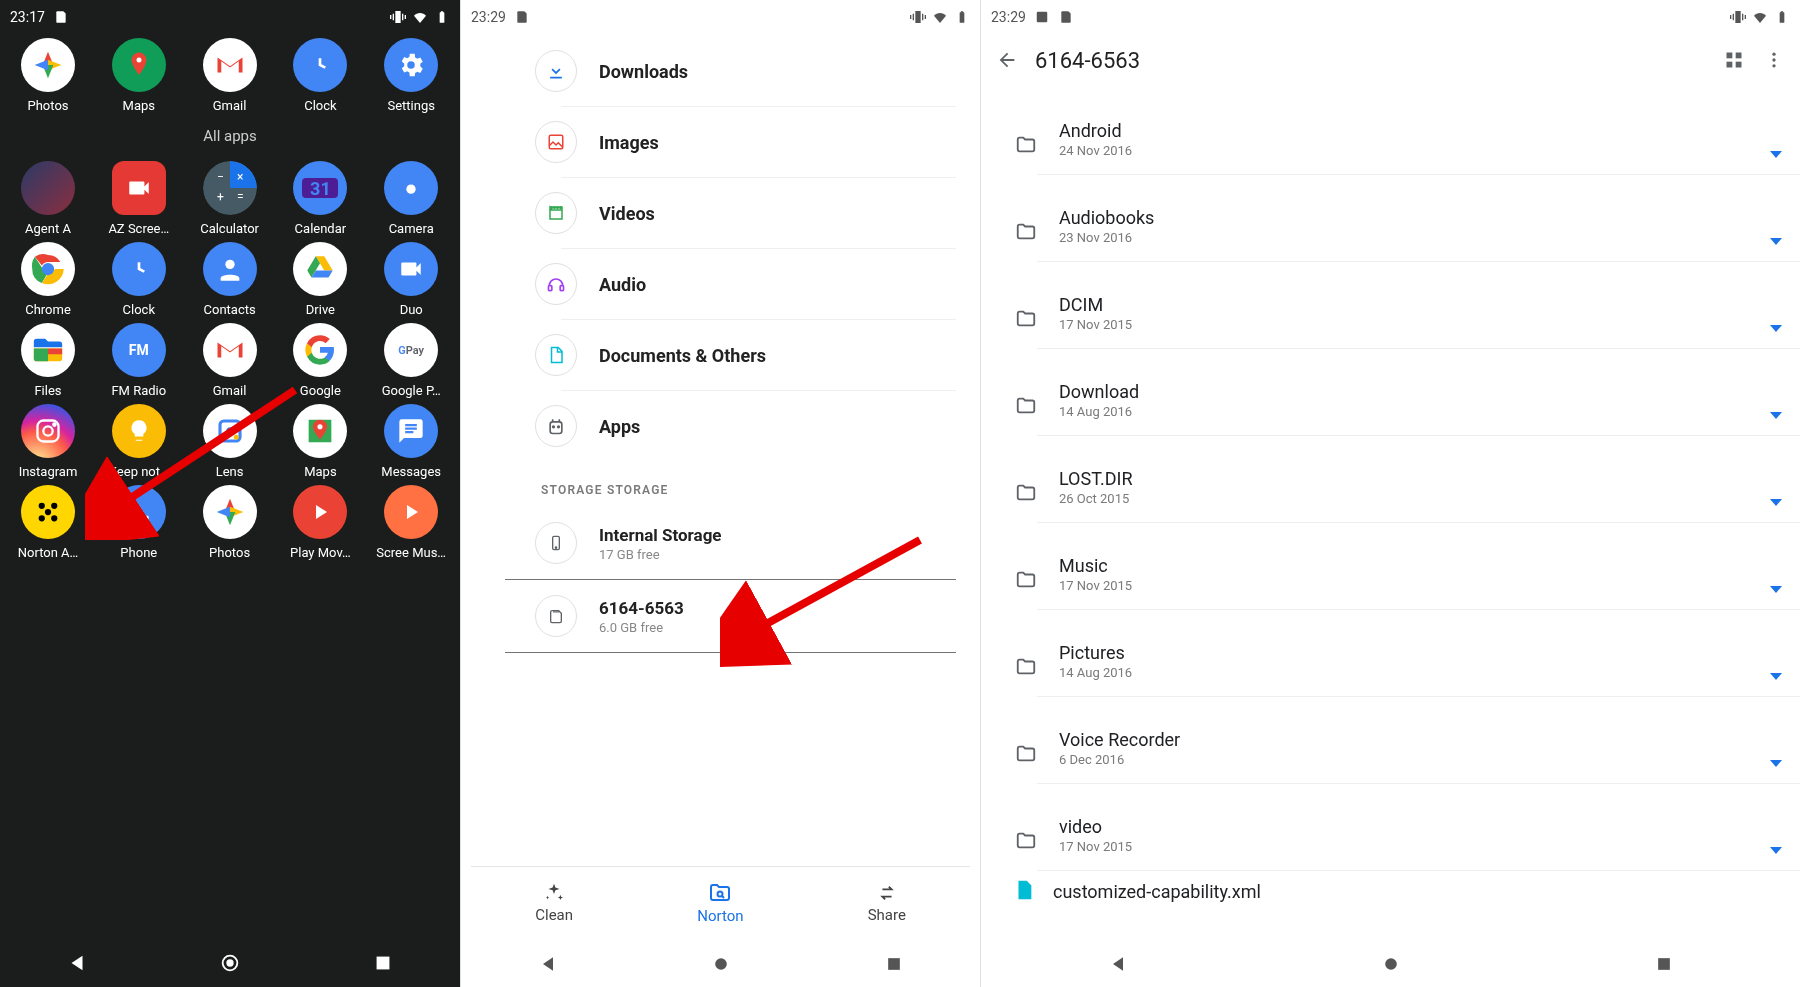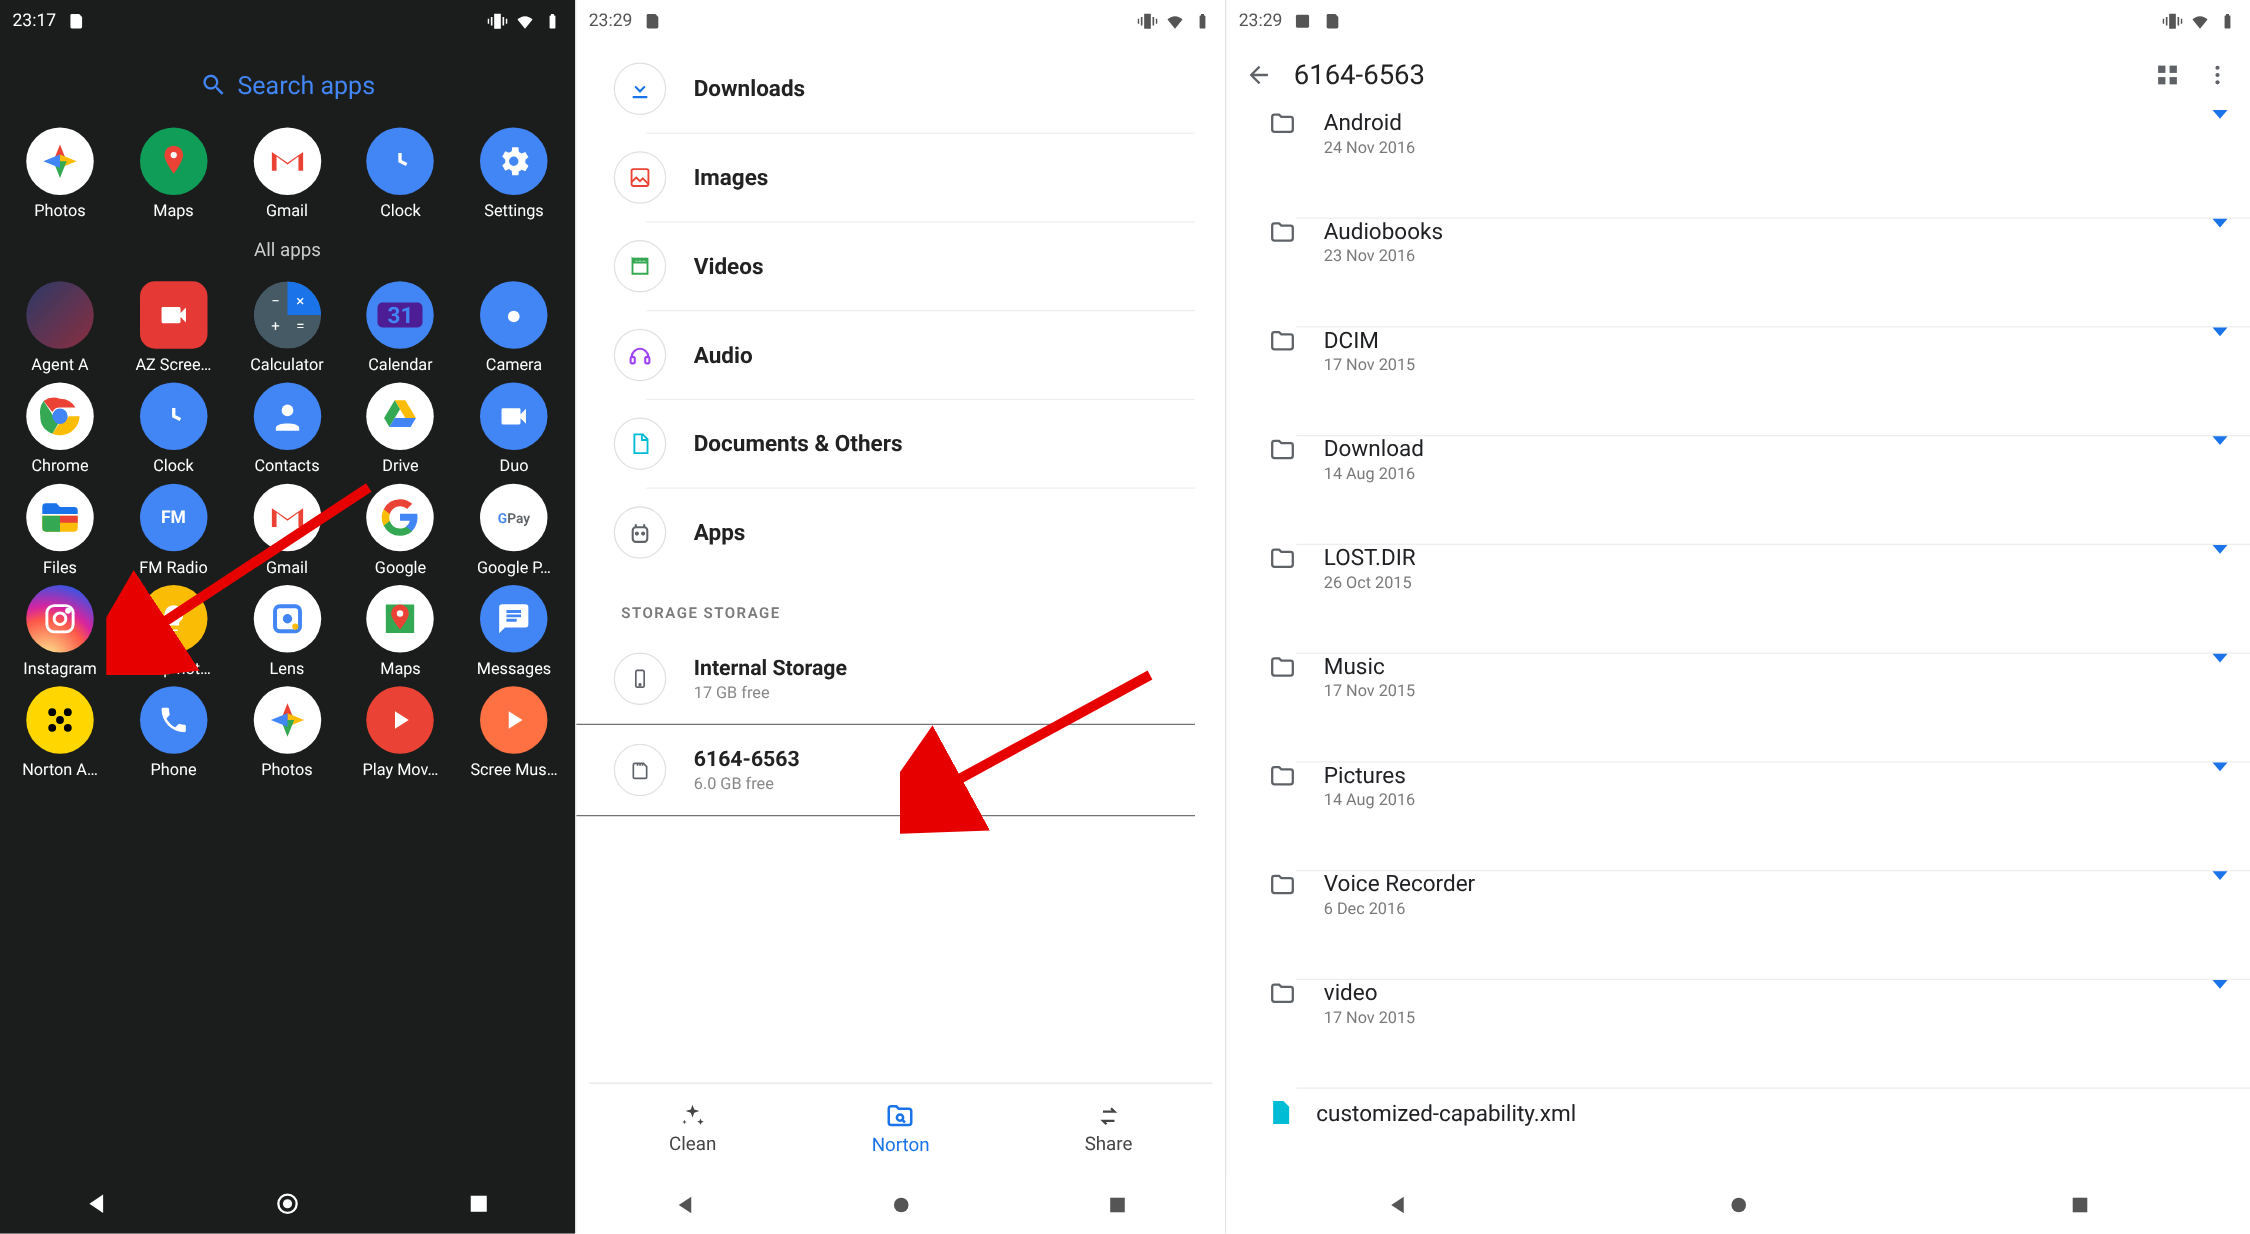--- a/index.html
+++ b/index.html
@@ -97,21 +97,21 @@
     left: 0; right: 0;
     height: 48px;
     display: flex;
     align-items: center;
     justify-content: space-around;
     background: rgba(0,0,0,0);
   }
   .navbar1 .nb { width: 22px; height: 22px; fill: #fff; }
 
   
-  .p2 { padding-top: 4px; }
+  .p2 { padding-top: 4px; padding-left: 44px; }
   .cat-row {
     display: flex;
     align-items: center;
     height: 70px;
     padding: 0 24px 0 30px;
     border-bottom: 1px solid #efefef;
     margin-left: 56px;
     margin-right: 24px;
   }
   .cat-row:first-child { border-top: 0; }
@@ -192,21 +192,21 @@
     gap: 16px;
   }
   .p3-head .title {
     font-size: 22px;
     color: #222;
     flex: 1;
   }
   .p3-head .act { width: 24px; height: 24px; color: #5f6368; display: flex; align-items: center; justify-content: center; }
   .folder-row {
     display: flex;
-    align-items: flex-start;
+    align-items: flex-end;
     height: 70px;
     padding: 0 18px 16px 18px;
     border-bottom: 1px solid #eee;
     margin-left: 56px;
   }
   .folder-row .ficon {
     width: 28px; height: 24px;
     margin-left: -42px;
     margin-right: 18px;
     color: #666;
@@ -274,26 +274,20 @@
             </svg>
       </span>
       <span class="sb-icon">
         <svg viewBox="0 0 24 24" width="14" height="14" fill="#fff">
               <path d="M15 4h-1V2h-4v2H9a1 1 0 0 0-1 1v16a1 1 0 0 0 1 1h6a1 1 0 0 0 1-1V5a1 1 0 0 0-1-1z"></path>
             </svg>
       </span>
     </div>
   </div>
 
-  <div class="search-row">
-    <svg viewBox="0 0 24 24" width="22" height="22" fill="#4285f4">
-          <path d="M15.5 14h-.8l-.3-.3a6.5 6.5 0 1 0-.7.7l.3.3v.8l5 5 1.5-1.5-5-5zm-6 0a4.5 4.5 0 1 1 0-9 4.5 4.5 0 0 1 0 9z"></path>
-        </svg>
-    <span>Search apps</span>
-  </div>
 
   <div class="app-grid">
     <div class="app">
       <div class="icon" style="background:#fff">
             <svg width="32" height="32" viewBox="0 0 24 24">
               <path fill="#ea4335" d="M12 2 8 12h8z"></path>
               <path fill="#fbbc05" d="M22 12 12 8v8z"></path>
               <path fill="#34a853" d="M12 22l4-10H8z"></path>
               <path fill="#4285f4" d="M2 12l10 4V8z"></path>
             </svg>

